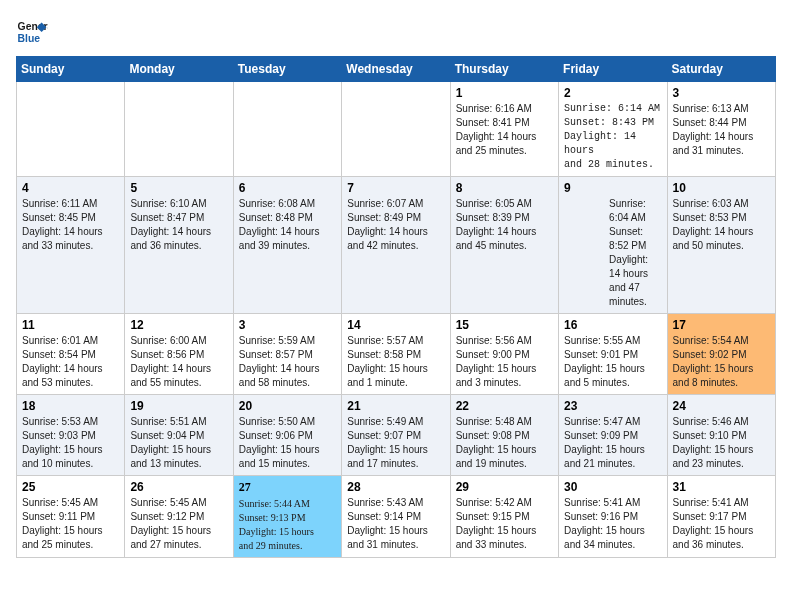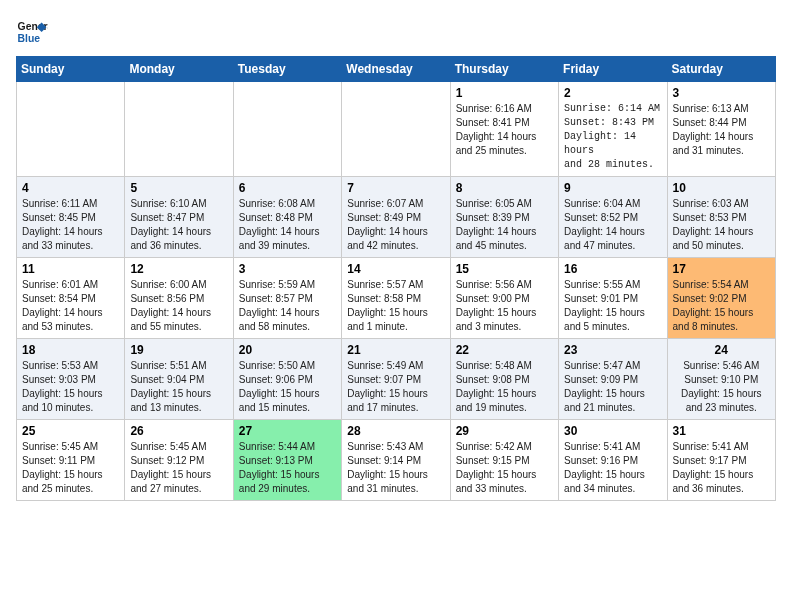--- a/index.html
+++ b/index.html
@@ -176,21 +176,21 @@
         </td>
         <td style="background-color: rgb(238, 242, 248);">
           <span class="day-num">8</span>
           <div class="day-info" style="white-space: pre-line;">Sunrise: 6:05 AM
 Sunset: 8:39 PM
 Daylight: 14 hours
 and 45 minutes.</div>
         </td>
         <td style="background-color: rgb(238, 242, 248);">
           <span class="day-num">9</span>
-          <div class="day-info" style="white-space: pre-line;">Sunrise: 6:04 AM
+          <div class="day-info" style="white-space: pre-line; margin-left: 45px;">Sunrise: 6:04 AM
 Sunset: 8:52 PM
 Daylight: 14 hours
 and 47 minutes.</div>
         </td>
         <td style="background-color: rgb(238, 242, 248);">
           <span class="day-num">10</span>
           <div class="day-info" style="white-space: pre-line;">Sunrise: 6:03 AM
 Sunset: 8:53 PM
 Daylight: 14 hours
 and 50 minutes.</div>
@@ -283,21 +283,21 @@
 Daylight: 15 hours
 and 19 minutes.</div>
         </td>
         <td style="background-color: rgb(238, 242, 248);">
           <span class="day-num">23</span>
           <div class="day-info" style="white-space: pre-line;">Sunrise: 5:47 AM
 Sunset: 9:09 PM
 Daylight: 15 hours
 and 21 minutes.</div>
         </td>
-        <td style="background-color: rgb(238, 242, 248); text-align: center;">
+        <td style="background-color: rgb(238, 242, 248);">
           <span class="day-num">24</span>
           <div class="day-info" style="white-space: pre-line;">Sunrise: 5:46 AM
 Sunset: 9:10 PM
 Daylight: 15 hours
 and 23 minutes.</div>
         </td>
       </tr>
       <tr>
         <td style="background-color: rgb(255, 255, 255);">
           <span class="day-num">25</span>
@@ -306,21 +306,21 @@
 Daylight: 15 hours
 and 25 minutes.</div>
         </td>
         <td style="background-color: rgb(255, 255, 255);">
           <span class="day-num">26</span>
           <div class="day-info" style="white-space: pre-line;">Sunrise: 5:45 AM
 Sunset: 9:12 PM
 Daylight: 15 hours
 and 27 minutes.</div>
         </td>
-        <td style="background-color: #86efac;">
+        <td style="background-color: #7dd3fc; font-family: Liberation Serif, serif;">
           <span class="day-num">27</span>
           <div class="day-info" style="white-space: pre-line;">Sunrise: 5:44 AM
 Sunset: 9:13 PM
 Daylight: 15 hours
 and 29 minutes.</div>
         </td>
         <td style="background-color: rgb(255, 255, 255);">
           <span class="day-num">28</span>
           <div class="day-info" style="white-space: pre-line;">Sunrise: 5:43 AM
 Sunset: 9:14 PM

